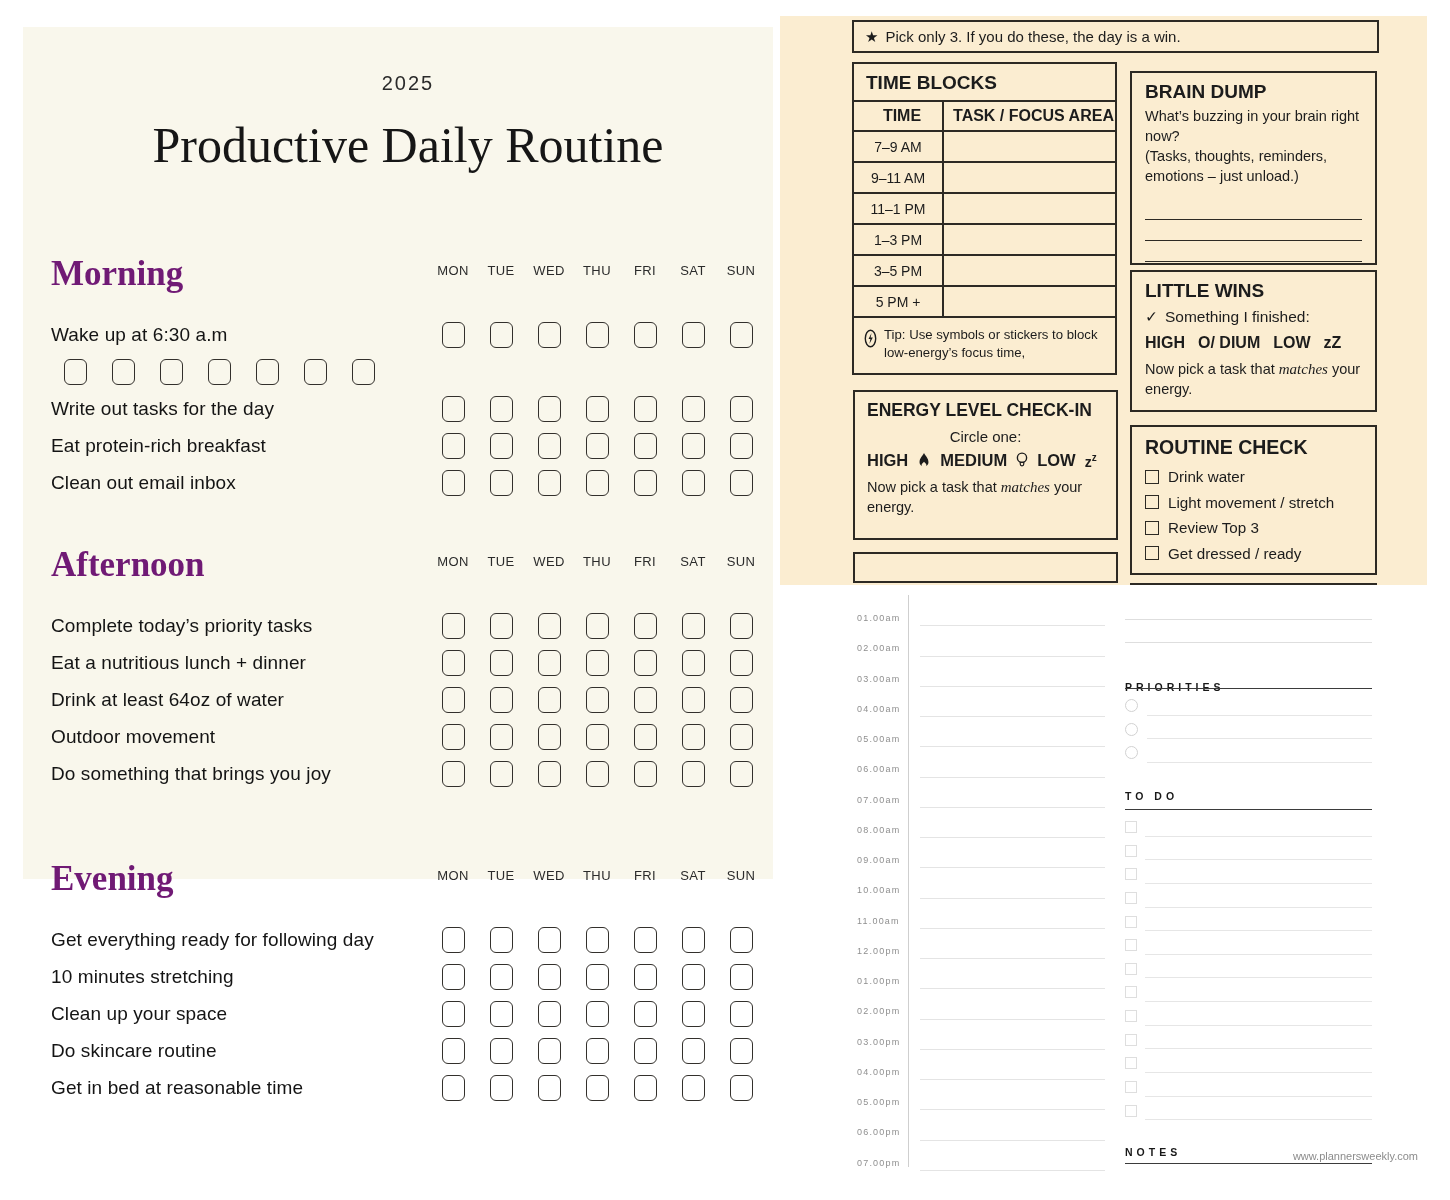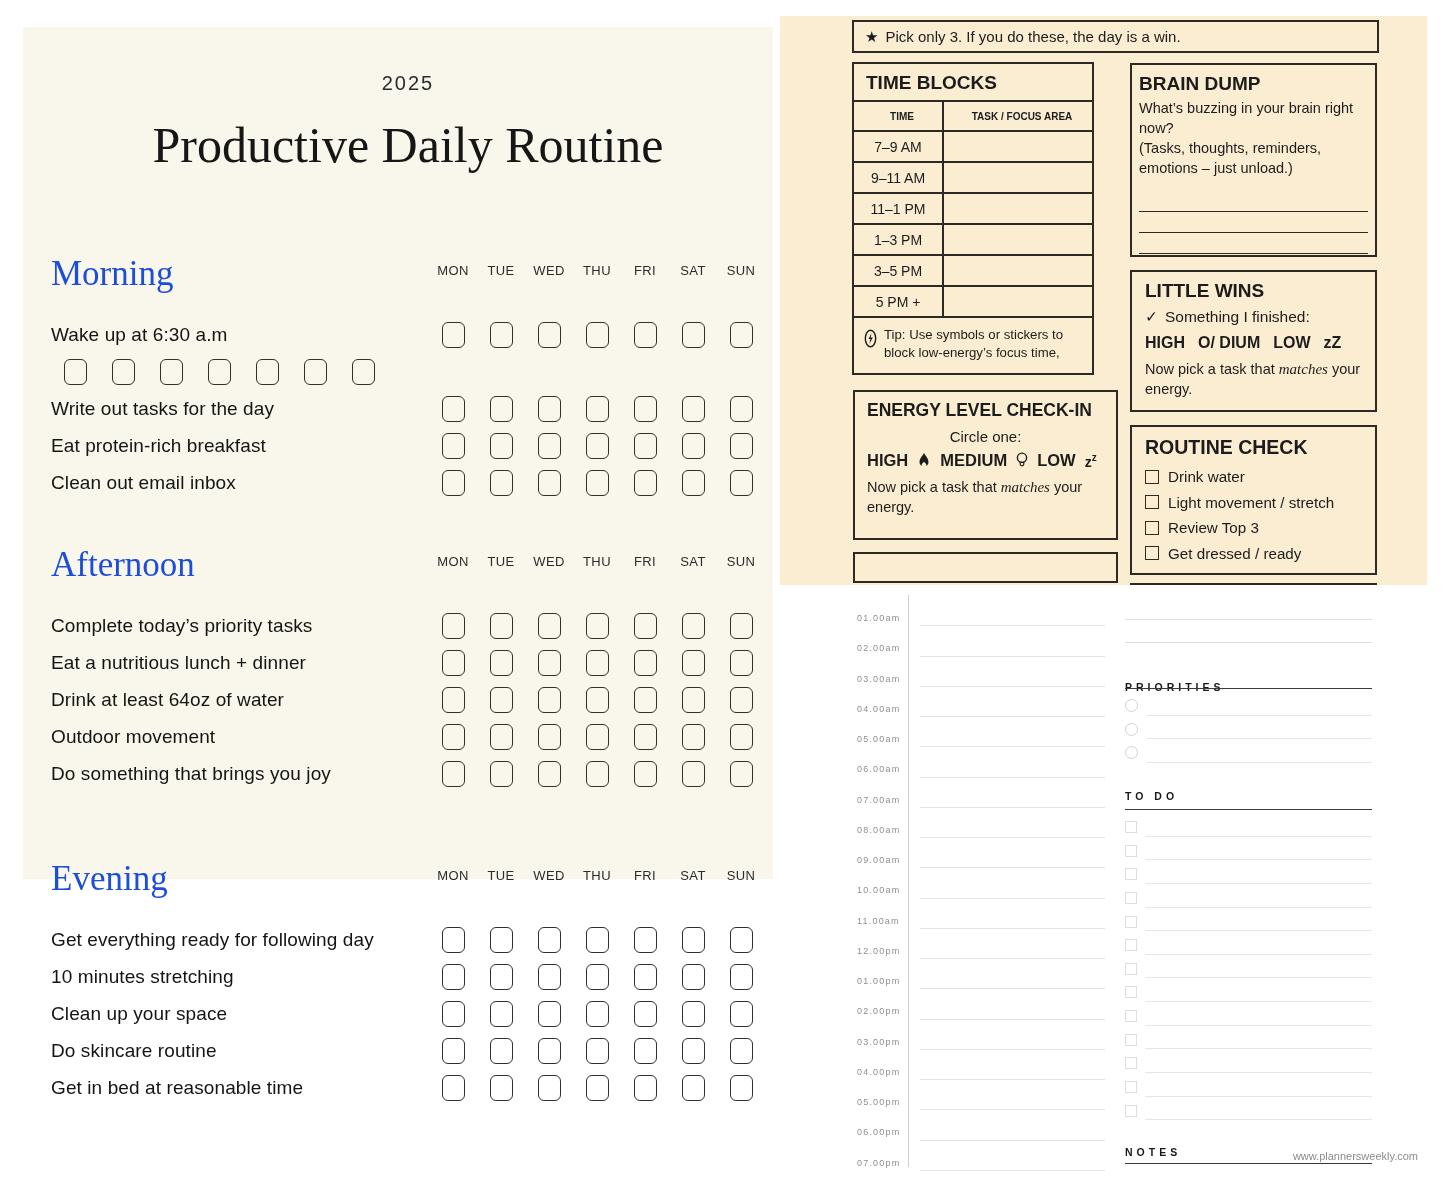--- a/index.html
+++ b/index.html
@@ -9,46 +9,46 @@
 
   
   .left-page { position:absolute; left:23px; top:27px; width:750px; height:852px;
                background:#F9F7EC; padding:45px 8px 0 28px; }
   .year { text-align:center; font-size:20px; letter-spacing:2px; color:#2a2a2a; }
   .main-title { margin-top:22px; text-align:center; font-family:"Liberation Serif", serif;
                 font-weight:500; font-size:50px; line-height:1.15; color:#161616; }
   .routine-section { }
   .sec-m1 { margin-top:80px; } .sec-m2 { margin-top:45px; } .sec-m3 { margin-top:67px; }
   .sec-head { display:flex; justify-content:space-between; align-items:flex-start; }
-  .sec-head h2 { font-family:"Liberation Serif", serif; font-weight:400;
-                 font-size:35px; line-height:1.1; color:#1d4ed8; }
+  .sec-head h2 { font-family:"Liberation Serif", serif; font-weight:700;
+                 font-size:35px; line-height:1.1; color:#701a75; }
   .days { display:grid; grid-template-columns:repeat(7,48px); margin-top:8px; }
   .day { text-align:center; font-size:13px; letter-spacing:0.4px; color:#2b2b2b; }
   .sec-rows { margin-top:23px; }
   .task-row { display:flex; align-items:center; height:37px; }
   .task-label { flex:1; font-size:19px; color:#141414; letter-spacing:0.1px; }
   .cbs { display:grid; grid-template-columns:repeat(7,48px); justify-items:center; }
   .cb { width:23px; height:26px; border:1.7px solid #33302c; border-radius:6px;
         background:transparent; }
 
   
   .peach { position:absolute; left:780px; top:16px; width:647px; height:569px;
            background:#FBEDD1; overflow:hidden; }
   .pbox { position:absolute; border:2px solid #2d2a24; }
   .banner { left:72px; top:4px; width:527px; height:33px; display:flex; align-items:center;
             padding-left:11px; font-size:15px; gap:7px; }
   .star { font-size:15px; }
 
-  .tb { left:72px; top:46px; width:242px; height:313px; display:flex; flex-direction:column; }
+  .tb { left:72px; top:46px; width:265px; height:313px; display:flex; flex-direction:column; }
   .tb-title { font-size:19px; font-weight:bold; padding:8px 12px 6px; height:38px;
               border-bottom:2px solid #2d2a24; }
   .tb-header { display:grid; grid-template-columns:88px 1fr; height:30px;
                border-bottom:2px solid #2d2a24; }
   .tb-header span { display:flex; align-items:center; justify-content:center;
-                    font-weight:bold; font-size:10px;padding-left:8px; }
+                    font-weight:bold; font-size:16px;padding-left:8px; }
   .tb-header span:last-child { border-left:2px solid #2d2a24; }
   .tb-row { display:grid; grid-template-columns:88px 1fr; height:31px;
             border-bottom:2px solid #2d2a24; }
   .tb-time { display:flex; align-items:center; justify-content:center; font-size:14px; }
   .tb-task { border-left:2px solid #2d2a24; }
   .tb-tip { flex:1; display:flex; gap:7px; padding:8px 4px 6px 10px; font-size:13.2px;
             line-height:1.33; align-items:flex-start; }
   .tb-tip svg { margin-top:3px; flex:none; }
 
   .energy { left:73px; top:374px; width:265px; height:150px; padding:8px 12px; }
@@ -57,21 +57,21 @@
   .e-line { display:flex; align-items:center; gap:9px; font-weight:bold; font-size:16.5px;
             margin:4px 0 7px; }
   .zzwrap { font-weight:bold; font-size:14px; }
   .zzwrap sup { font-size:10px; }
   .e-note { font-size:14.5px; line-height:1.35; }
   .e-note i, .lw-note i { font-family:"Liberation Serif", serif; font-size:15px; }
 
   .quick { left:73px; top:536px; width:265px; height:31px; }
   .quick-title { font-size:16px; font-weight:bold; padding:3px 0 0 20px;margin-top:48px; }
 
-  .brain { left:350px; top:47px; width:247px; height:194px; padding:8px 7px; }
+  .brain { left:350px; top:55px; width:247px; height:194px; padding:8px 13px; }
   .b-title { font-size:19px; font-weight:bold; margin-bottom:3px; }
   .b-body { font-size:14.5px; line-height:1.38; }
   .write-lines { margin-top:13px; }
   .write-line { height:21px; border-bottom:1.6px solid #2d2a24; }
 
   .wins { left:350px; top:254px; width:247px; height:142px; padding:8px 13px; }
   .lw-check { display:flex; gap:7px; font-size:15.5px; margin:6px 0 8px; align-items:center; }
   .lw-energy { display:flex; gap:13px; font-weight:bold; font-size:16px; margin-bottom:7px; }
   .lw-note { font-size:14.5px; line-height:1.35; }
 

